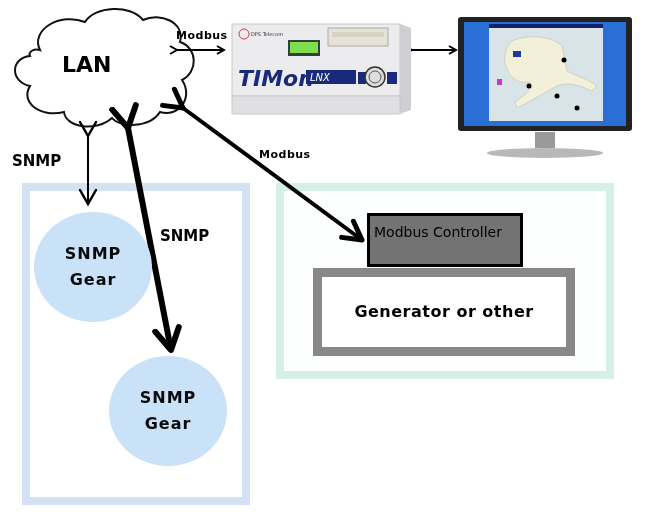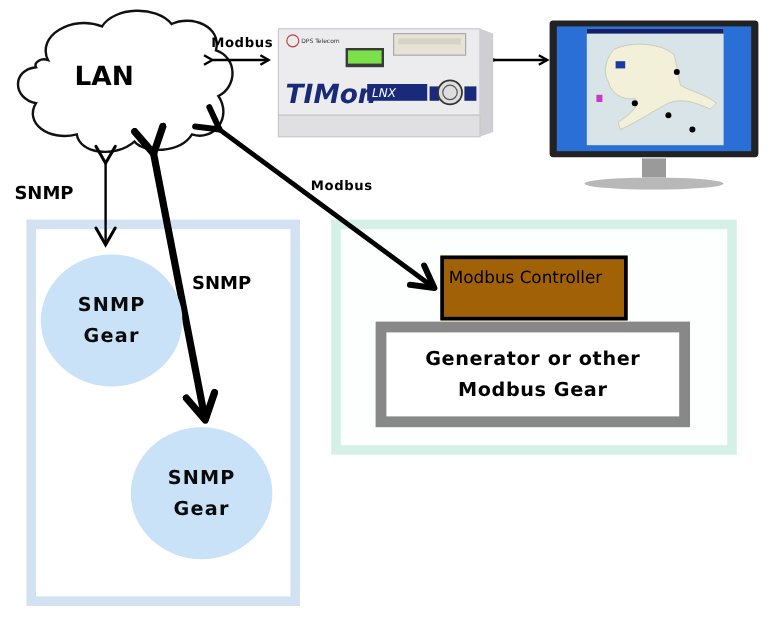--- a/index.html
+++ b/index.html
@@ -2,21 +2,21 @@
 <html><head>
 <meta charset="utf-8">
 <style>
   html, body { margin: 0; padding: 0; background: #ffffff; }
   body { width: 650px; height: 529px; position: relative; overflow: hidden; font-family: "DejaVu Sans", sans-serif; }
   svg.canvas { position: absolute; left: 0; top: 0; }
   .lbl { position: absolute; font-family: "DejaVu Sans", sans-serif; font-weight: bold; color: #000; white-space: nowrap; }
   .snmp-zone { position: absolute; left: 22px; top: 183px; width: 212px; height: 306px; border: 8px solid #d3e2f3; background: #fff; }
   .modbus-zone { position: absolute; left: 276px; top: 183px; width: 322px; height: 180px; border: 8px solid #d5f0e6; background: #fdfffe; }
   .gear-circle { position: absolute; width: 118px; height: 110px; border-radius: 50%; background: #c9e2f8; display: flex; flex-direction: column; align-items: center; justify-content: center; font-weight: bold; font-size: 16px; line-height: 26px; color: #0a0a0a; letter-spacing: 1px; }
-  .controller { position: absolute; left: 367px; top: 213px; width: 150px; height: 48px; border: 3px solid #000; background: #a16207; font-size: 14px; font-weight: normal; }
+  .controller { position: absolute; left: 367px; top: 213px; width: 150px; height: 48px; border: 3px solid #000; background: #737373; font-size: 14px; font-weight: normal; }
   .controller span { position: absolute; left: 4px; top: 8px; }
   .generator { position: absolute; left: 313px; top: 268px; width: 244px; height: 70px; border: 9px solid #888888; background: #fff; display: flex; flex-direction: column; align-items: center; justify-content: center; font-weight: bold; font-size: 16px; line-height: 26px; letter-spacing: 0.5px; }
   .server { position: absolute; left: 230px; top: 22px; width: 183px; height: 95px; }
   .monitor { position: absolute; left: 457px; top: 16px; width: 176px; height: 145px; }
 </style>
 </head>
 <body>
 
 <div class="snmp-zone"></div>
 <div class="modbus-zone"></div>
@@ -105,14 +105,13 @@
 <div class="gear-circle" style="left:109px; top:356px;">
   <span>SNMP</span>
   <span>Gear</span>
 </div>
 
 <div class="controller">
   <span>Modbus Controller</span>
 </div>
 <div class="generator">
   <span>Generator or other</span>
-  <span>Modbus Gear</span>
 </div>
 
 </body></html>

